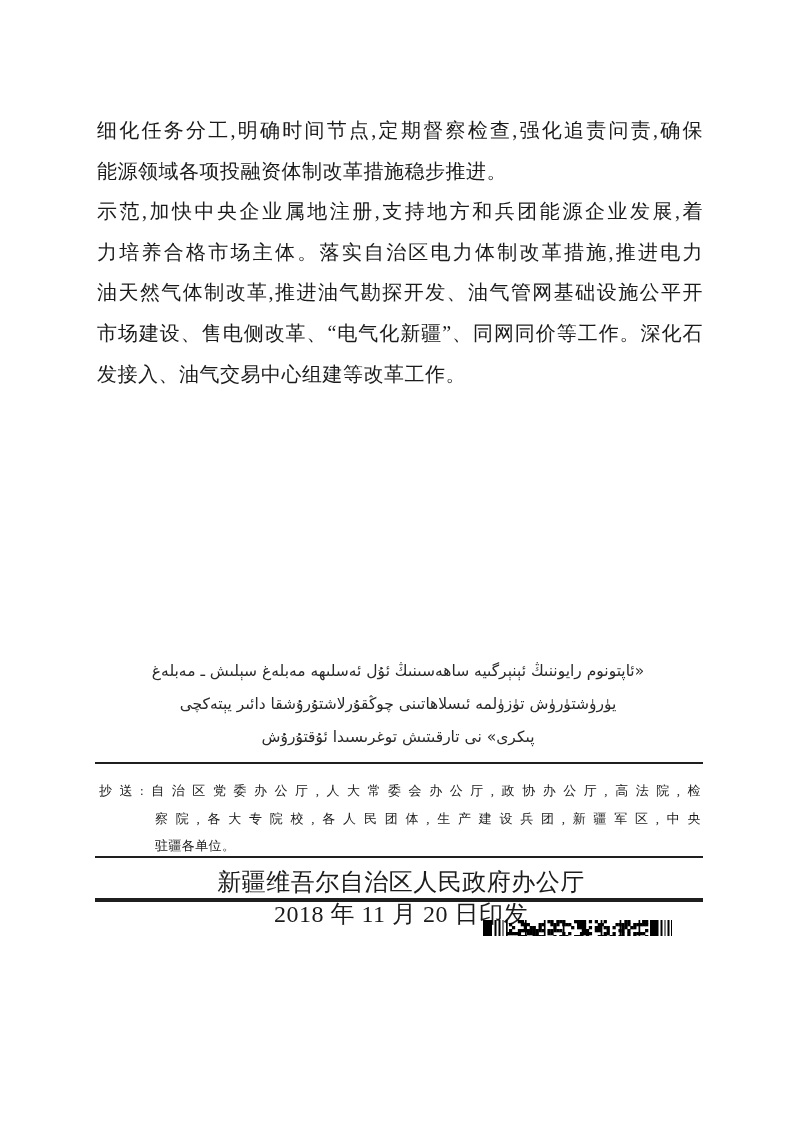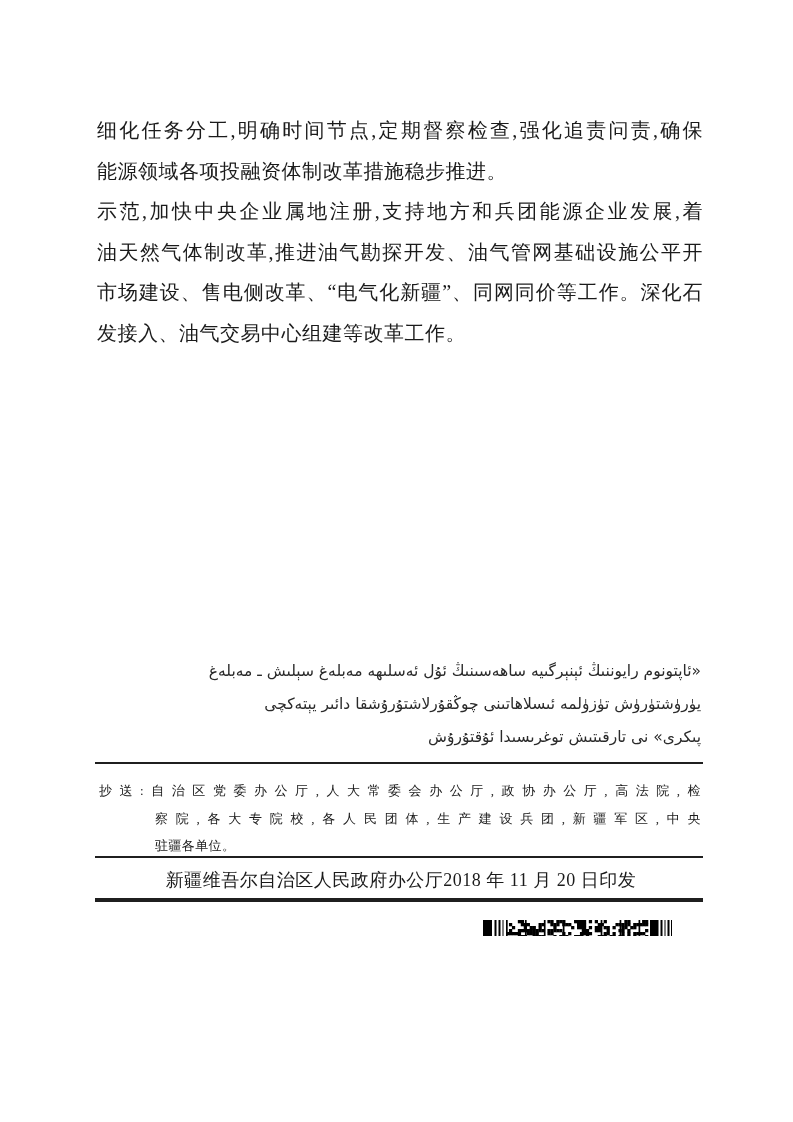--- a/index.html
+++ b/index.html
@@ -38,20 +38,21 @@
   }
   .bline.indent { text-indent: 41px; }
 
   
   .uyghur {
     position: absolute;
     left: 95px;
     top: 655px;
     width: 606px;
     direction: rtl;
+    text-align: center;
     font-family: "DejaVu Sans", sans-serif;
     font-size: 15.5px;
     line-height: 33px;
     color: #2a2a2a;
   }
 
   
   .rule {
     position: absolute;
     left: 95px;
@@ -83,25 +84,26 @@
   }
   .dline.hang { padding-left: 56px; }
 
   
   .footer-row {
     position: absolute;
     left: 99px;
     top: 866px;
     width: 604px;
     display: flex;
-    justify-content: center;
+    justify-content: flex-start;
     align-items: center;
-    font-size: 18px;
+    font-size: 24px;
     letter-spacing: 0.5px;
     height: 28px;
+    flex-direction: column;
   }
 
   
   .barcode {
     position: absolute;
     left: 483px;
     top: 920px;
     width: 190px;
     height: 57px;
   }
@@ -124,20 +126,21 @@
 
 <div class="page">
 
   <div class="body-text">
     <div class="para">
       <div class="bline jl">细化任务分工,明确时间节点,定期督察检查,强化追责问责,确保</div>
       <div class="bline">能源领域各项投融资体制改革措施稳步推进。</div>
     </div>
     <div class="para">
       <div class="bline jl">示范,加快中央企业属地注册,支持地方和兵团能源企业发展,着</div>
+      <div class="bline jl">力培养合格市场主体。落实自治区电力体制改革措施,推进电力</div>
       <div class="bline jl">油天然气体制改革,推进油气勘探开发、油气管网基础设施公平开</div>
       <div class="bline jl">市场建设、售电侧改革、“电气化新疆”、同网同价等工作。深化石</div>
       <div class="bline">发接入、油气交易中心组建等改革工作。</div>
     </div>
   </div>
 
   <div class="uyghur" dir="rtl">
     <div>«ئاپتونوم رايوننىڭ ئېنېرگىيە ساھەسىنىڭ ئۇل ئەسلىھە مەبلەغ سېلىش ـ مەبلەغ</div>
     <div>يۈرۈشتۈرۈش تۈزۈلمە ئىسلاھاتىنى چوڭقۇرلاشتۇرۇشقا دائىر يېتەكچى</div>
     <div>پىكرى» نى تارقىتىش توغرىسىدا ئۇقتۇرۇش</div>

